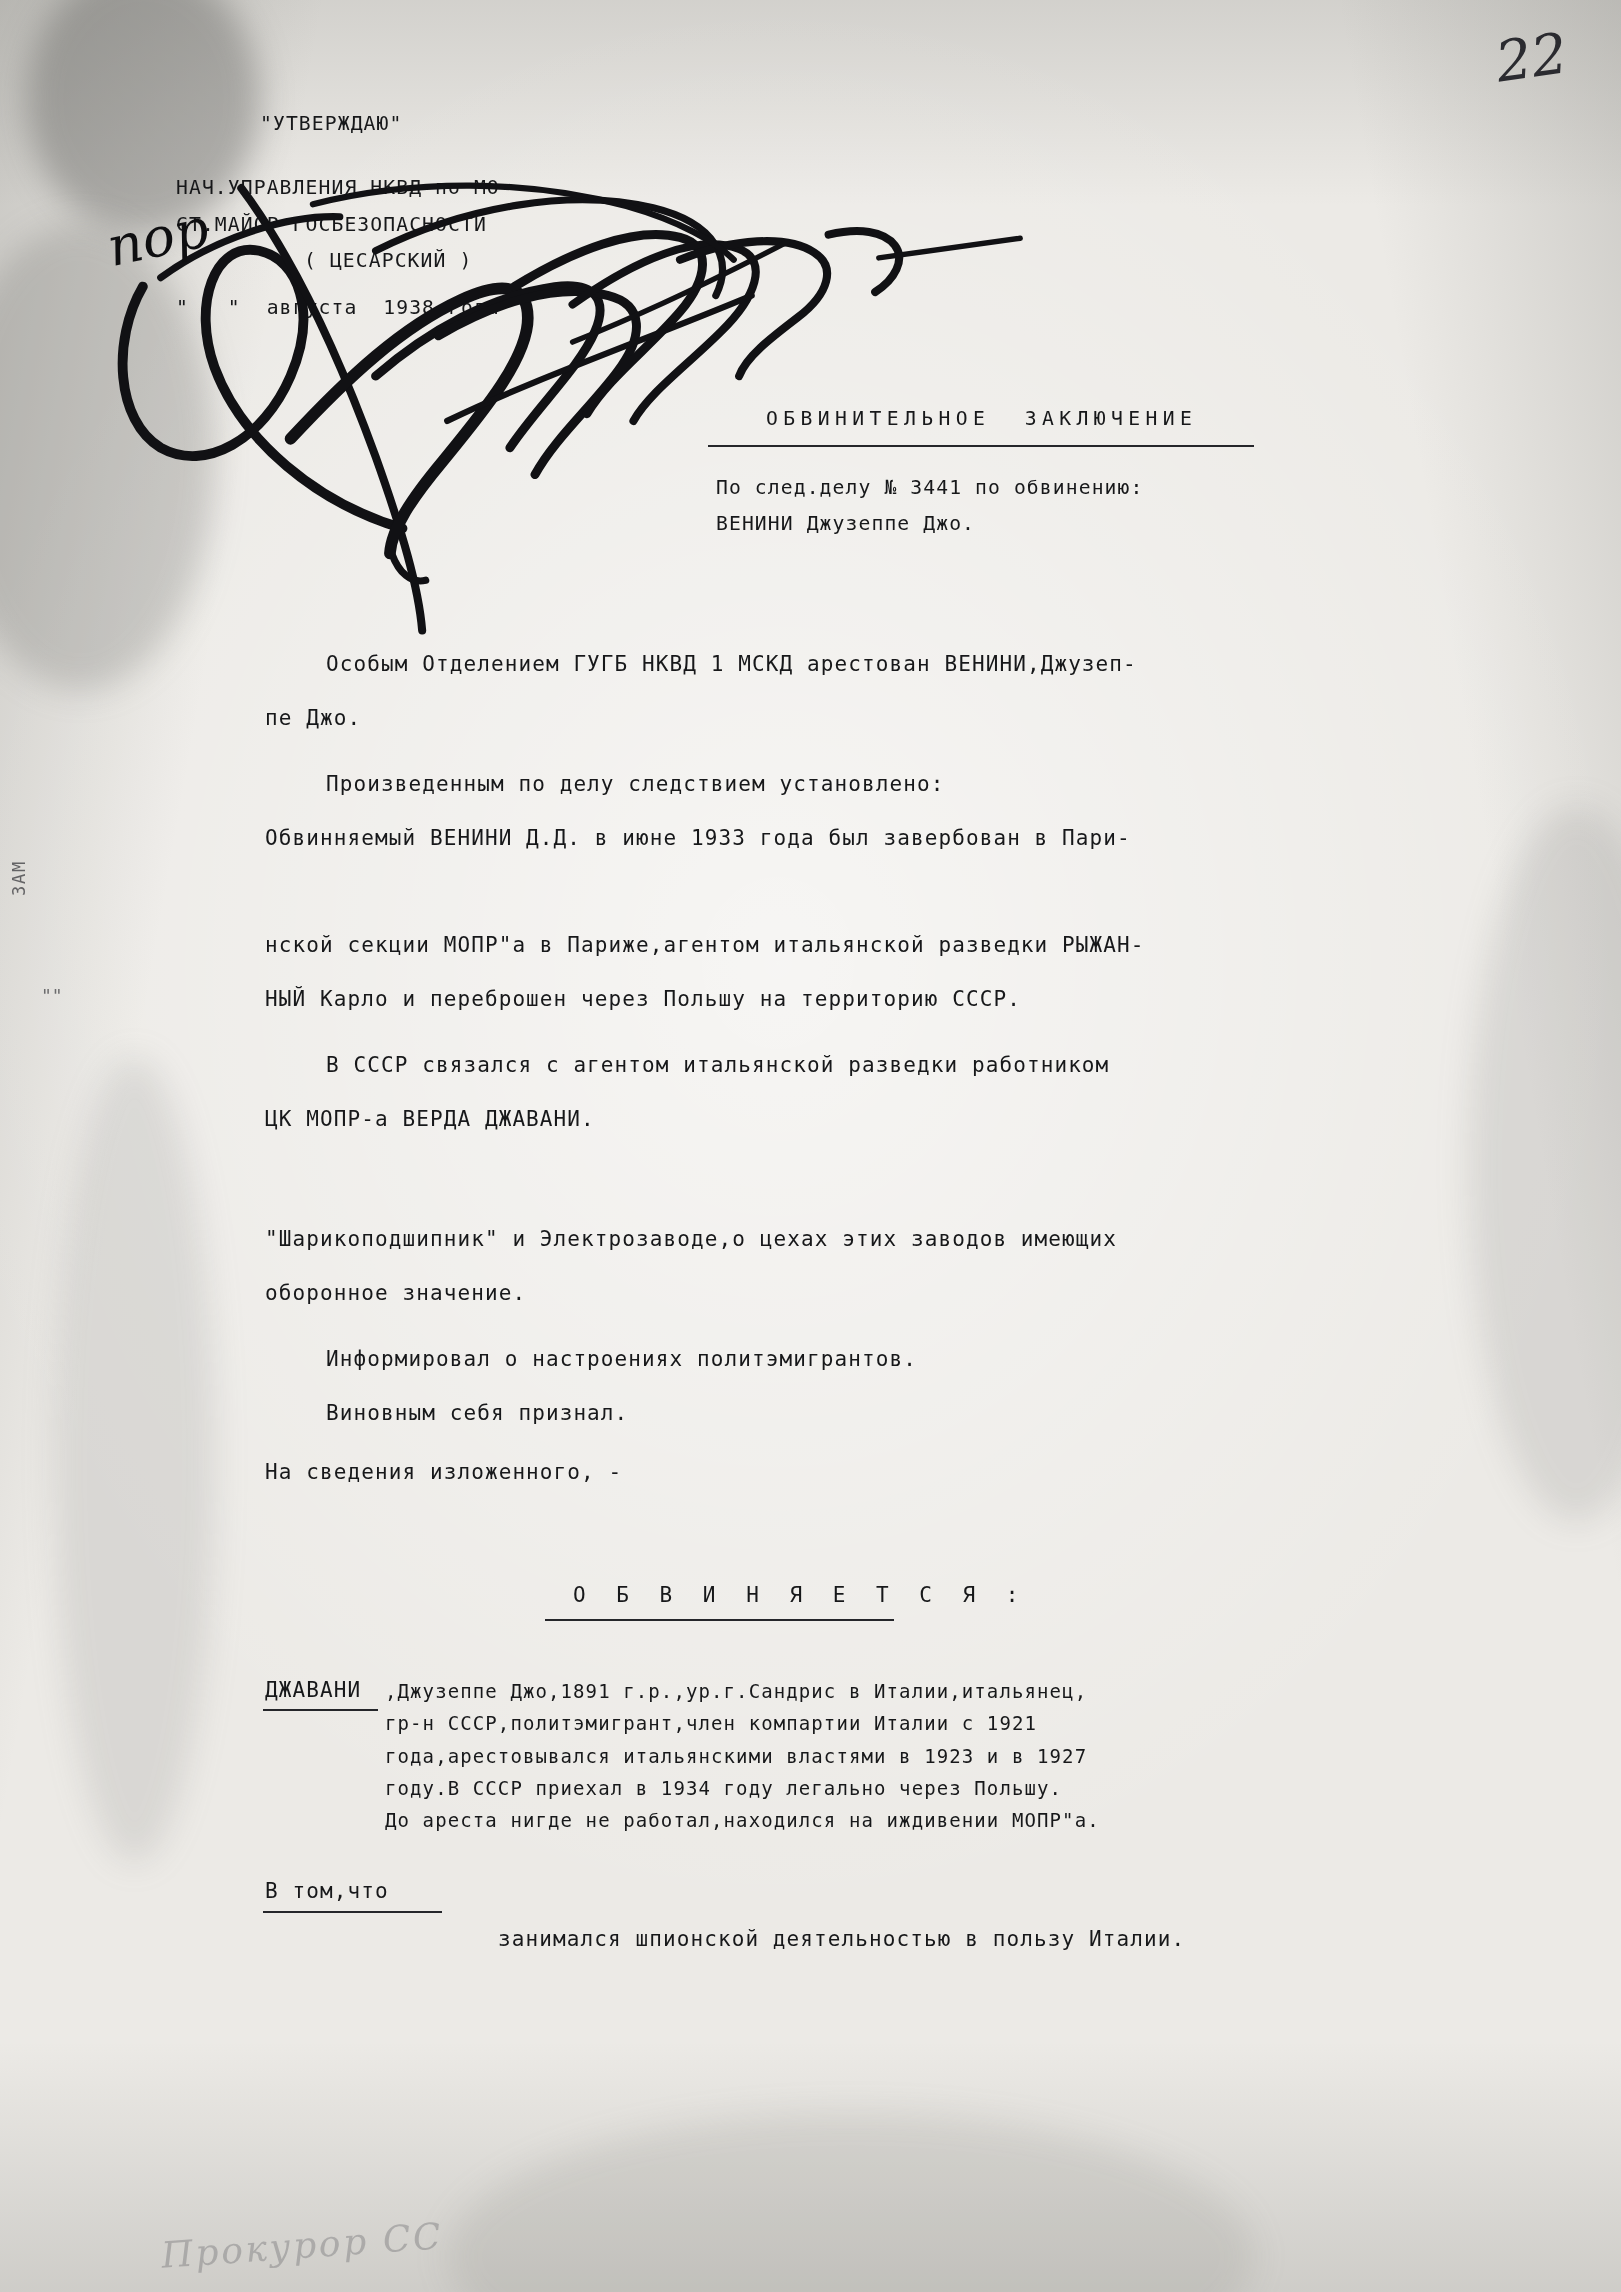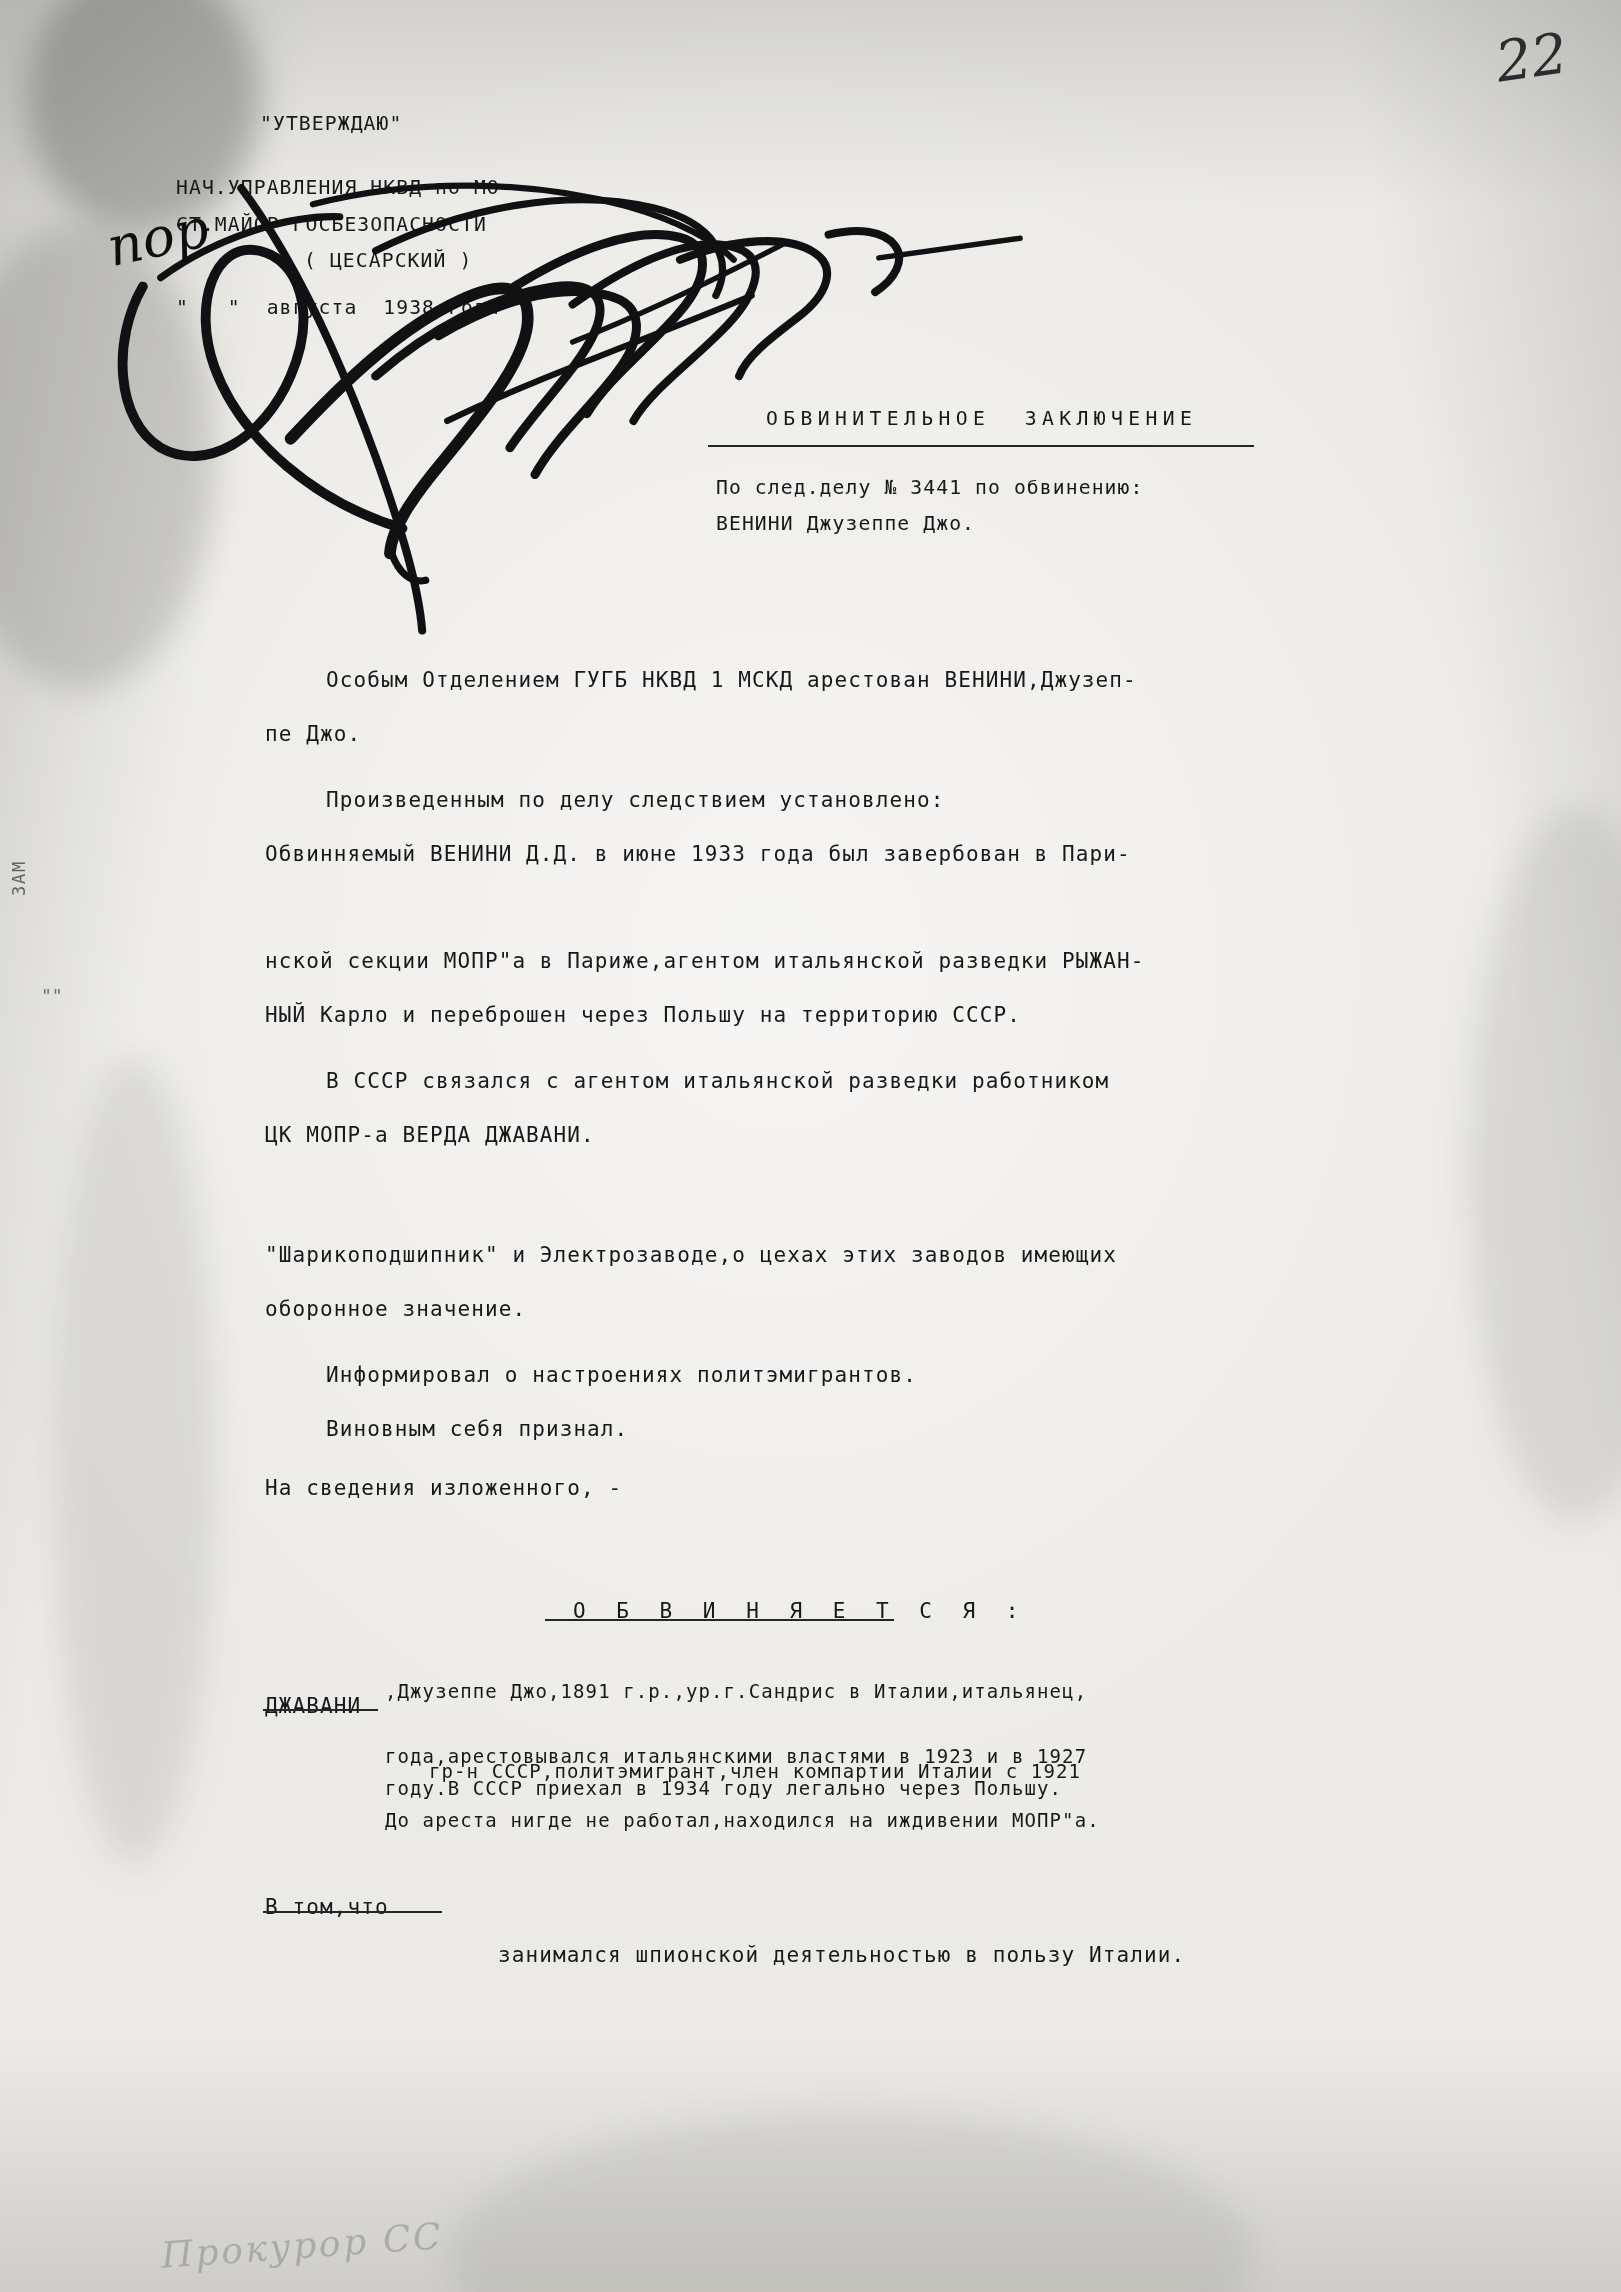--- a/index.html
+++ b/index.html
@@ -48,21 +48,21 @@
     inset: 0;
   }
   .abs { position: absolute; white-space: pre; }
 
   .txt {
     font-family: "DejaVu Sans Mono", monospace;
     letter-spacing: 1.1px;
     color: #17181a;
   }
   .mono-md { font-size: 19.7px; }
-  .mono-body { font-size: 21px; margin-top: 16px; }
+  .mono-body { font-size: 21px; }
   .mono-sub { font-size: 19px; }
 
   .underline-rule {
     position: absolute;
     height: 1.8px;
     background: #25262a;
   }
 
   
   .folio {
@@ -181,21 +181,21 @@
     <div class="abs txt mono-body" style="left:326px; top:1401px;">Виновным себя признал.</div>
     <div class="abs txt mono-body" style="left:265px; top:1460px;">На сведения изложенного, -</div>
 
     <div class="abs txt mono-body accused-head" style="left:573px; top:1583px;">О Б В И Н Я Е Т С Я :</div>
     <div class="underline-rule" style="left:545px; top:1619px; width:349px;"></div>
 
     <div class="abs txt mono-body" style="left:265px; top:1678px;">ДЖАВАНИ</div>
     <div class="underline-rule" style="left:263px; top:1709px; width:115px;"></div>
 
     <div class="abs txt mono-sub" style="left:385px; top:1680px;">,Джузеппе Джо,1891 г.р.,ур.г.Сандрис в Италии,итальянец,</div>
-    <div class="abs txt mono-sub" style="left:385px; top:1760px;margin-left:44px;">гр-н СССР,политэмигрант,член компартии Италии с 1921</div>
+    <div class="abs txt mono-sub" style="left:385px; top:1712px;">гр-н СССР,политэмигрант,член компартии Италии с 1921</div>
     <div class="abs txt mono-sub" style="left:385px; top:1745px;text-align:center;">года,арестовывался итальянскими властями в 1923 и в 1927</div>
     <div class="abs txt mono-sub" style="left:385px; top:1777px;">году.В СССР приехал в 1934 году легально через Польшу.</div>
     <div class="abs txt mono-sub" style="left:385px; top:1809px;">До ареста нигде не работал,находился на иждивении МОПР"а.</div>
 
     <div class="abs txt mono-body" style="left:265px; top:1879px;">В том,что</div>
     <div class="underline-rule" style="left:263px; top:1911px; width:179px;"></div>
 
     <div class="abs txt mono-body" style="left:498px; top:1927px;">занимался шпионской деятельностью в пользу Италии.</div>
 
     <div class="margin-vert">ЗАМ</div>

